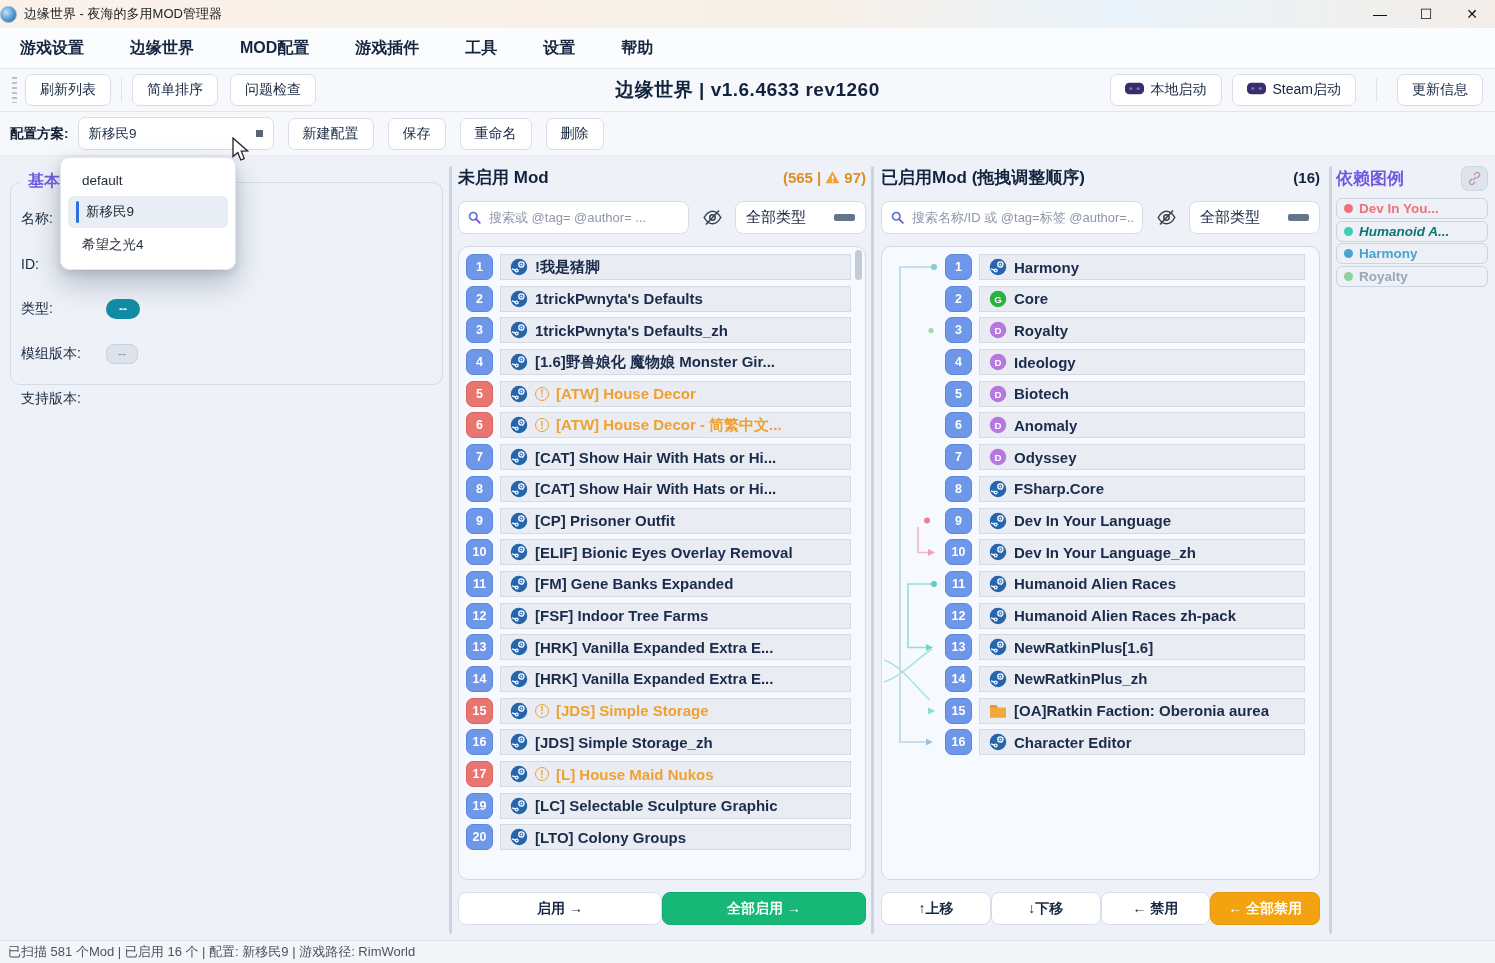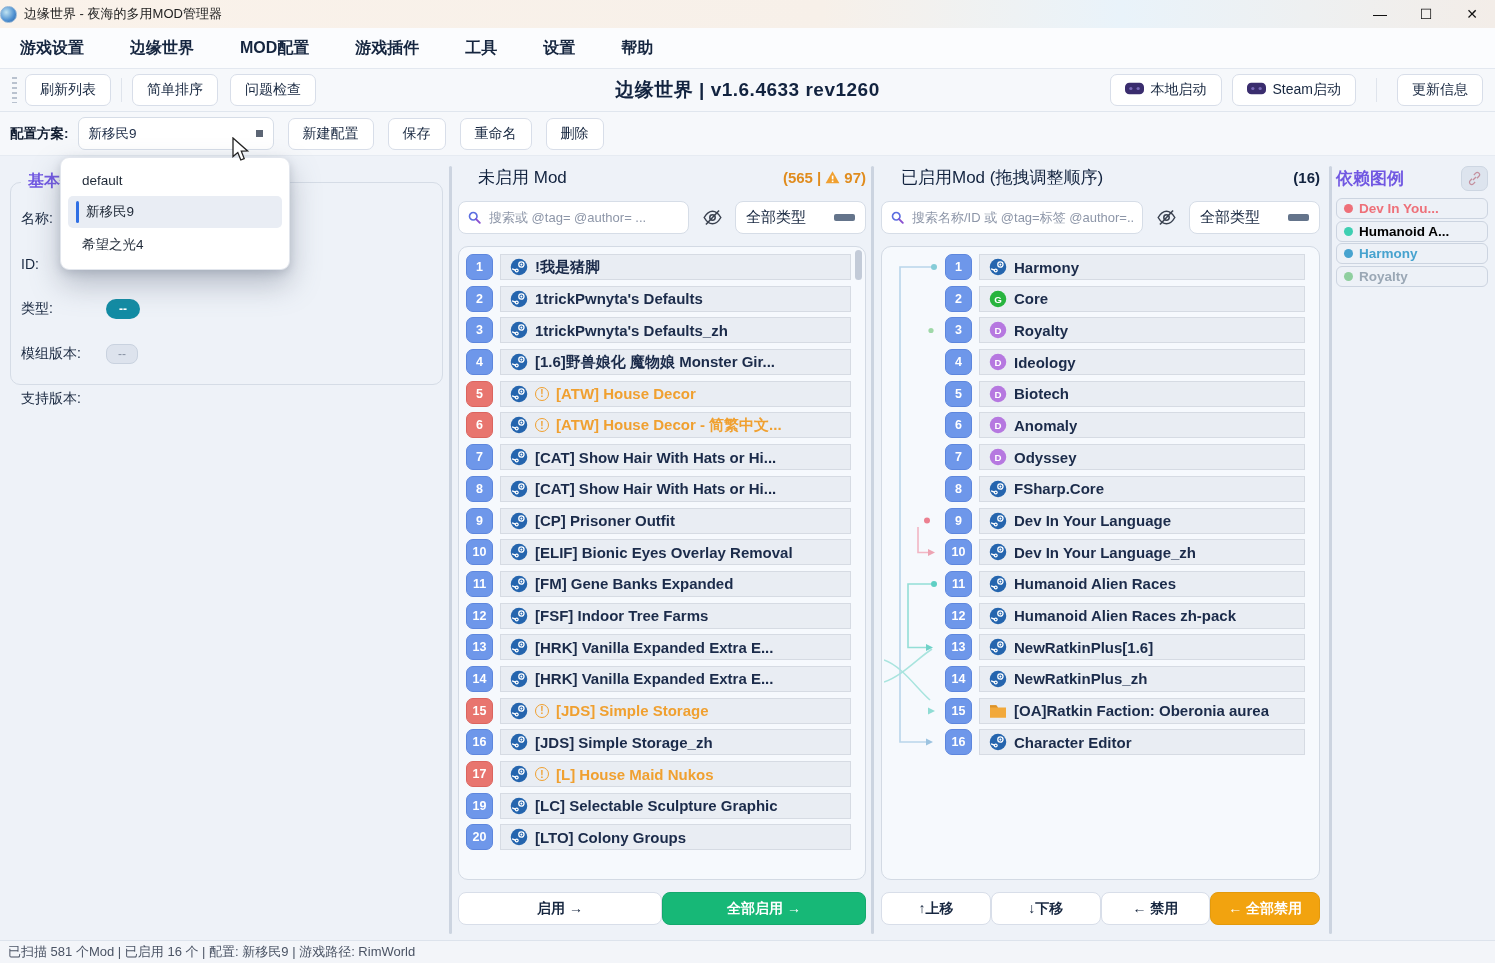--- a/index.html
+++ b/index.html
@@ -36,21 +36,21 @@
   
   .config-row { height:44px; background:#f6f8fb; display:flex; align-items:center; padding:0 10px;
     border-bottom:1px solid #e6ebf2; }
   .config-label { font-size:13.5px; font-weight:bold; color:#101c30; margin-right:9px; }
   .combobox { width:196px; height:33px; background:#fff; border:1px solid #d6dde7; border-radius:7px;
     display:flex; align-items:center; padding:0 10px; font-size:13.5px; color:#1c2b46; }
   .combo-ind { margin-left:auto; width:7px; height:7px; background:#5c6574; }
   .config-row .btn { margin-left:14px; }
 
   
-  .dropdown-popup { position:absolute; left:60px; top:157px; width:230px; background:#fff;
+  .dropdown-popup { position:absolute; left:60px; top:157px; width:176px; background:#fff;
     border:1px solid #e2e6ed; border-radius:9px; padding:7px 5px;
     box-shadow:0 14px 30px rgba(90,100,120,.38), 0 3px 8px rgba(90,100,120,.22); z-index:50; }
   .dd-item { padding:7px 14px; font-size:13.5px; color:#1f2937; border-radius:5px; position:relative; margin:1px 2px; }
   .dd-item.selected { background:#e9edf4; }
   .dd-item.selected::before { content:""; position:absolute; left:8px; top:5px; bottom:5px; width:3px;
     background:#2f6fe4; border-radius:2px; }
   .dd-item.selected span { margin-left:4px; }
 
   .mouse-cursor { position:absolute; left:231px; top:137px; z-index:60; }
 
@@ -67,21 +67,21 @@
   .badge-light { background:#dde3ed; color:#8791a2; font-size:12px; border-radius:8px;
     border:1px solid #c9d2df; padding:2px 11px; margin-left:5px;}
   .fval { margin-left:15px; color:#394push; }
 
   
   .divider-v { position:absolute; top:166px; width:3px; height:768px; background:#ccd4e0; border-radius:2px; }
 
   
   .panel { position:absolute; top:166px; height:768px; }
   .panel-header { height:32px; display:flex; align-items:baseline; }
-  .panel-title { font-size:17px; font-weight:normal; color:#12233f;margin-left:20px; }
+  .panel-title { font-size:17px; font-weight:bold; color:#12233f; }
   .panel-count { margin-left:auto; font-size:15px; font-weight:bold; color:#e08c1e;
     display:flex; align-items:center; gap:3px; }
   .panel-count.plain { color:#12233f; }
   .search-row { display:flex; align-items:center; gap:8px; height:34px; margin-top:2px; }
   .search-wrap { position:relative; flex:1; height:33px; }
   .search-wrap svg { position:absolute; left:9px; top:9px; }
   .search-wrap input { width:100%; height:100%; border:1px solid #d6dde7; border-radius:8px;
     background:#fff; padding:0 8px 0 30px; font-size:13px; color:#333; outline:none; }
   .search-wrap input::placeholder { color:#8d96a8; }
   .eye-btn { width:30px; height:30px; border-radius:50%; display:flex; align-items:center;
@@ -889,21 +889,21 @@
         </svg>
     </div>
   </div>
   <div id="legend-items">
       <div class="legend-item">
         <span class="legend-dot" style="background: rgb(238, 112, 121);"></span>
         <span style="color: rgb(238, 112, 121);">Dev In You...</span>
       </div>
       <div class="legend-item">
         <span class="legend-dot" style="background: rgb(62, 207, 178);"></span>
-        <span style="color: #000000;">Humanoid A...</span>
+        <span style="color: #0f766e; font-style: italic;">Humanoid A...</span>
       </div>
       <div class="legend-item">
         <span class="legend-dot" style="background: rgb(71, 163, 207);"></span>
         <span style="color: rgb(71, 163, 207);">Harmony</span>
       </div>
       <div class="legend-item">
         <span class="legend-dot" style="background: rgb(143, 207, 159);"></span>
         <span style="color: rgb(154, 167, 181);">Royalty</span>
       </div>
     </div>

